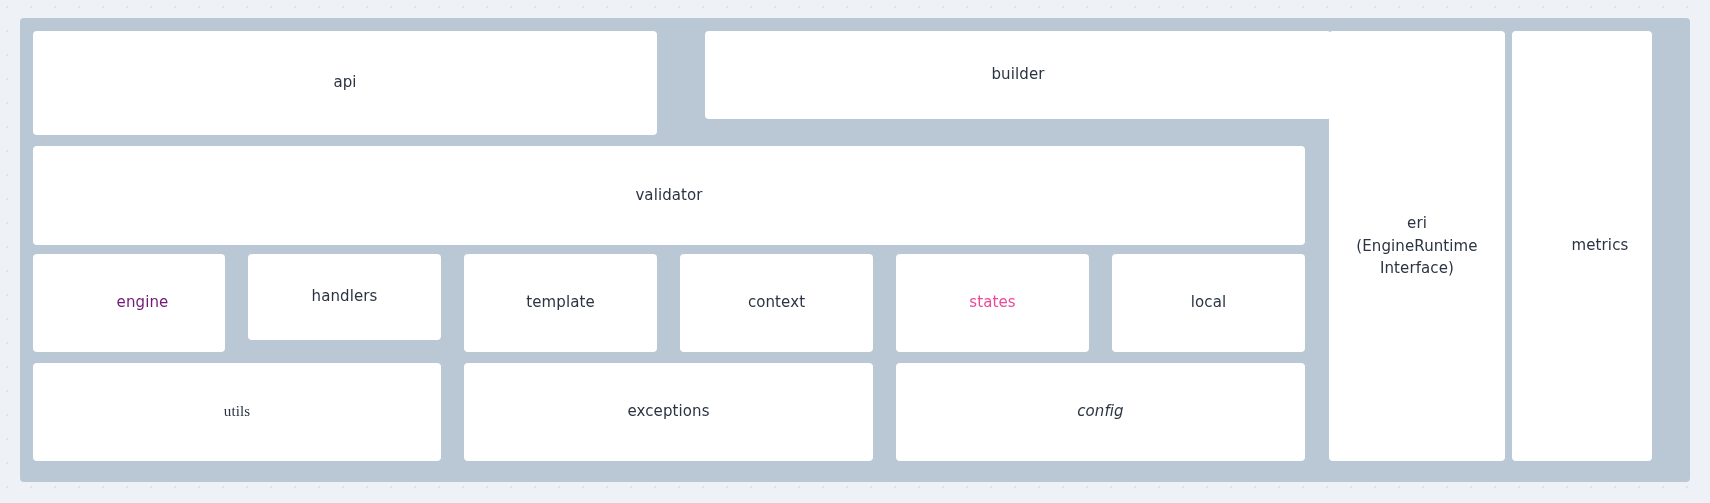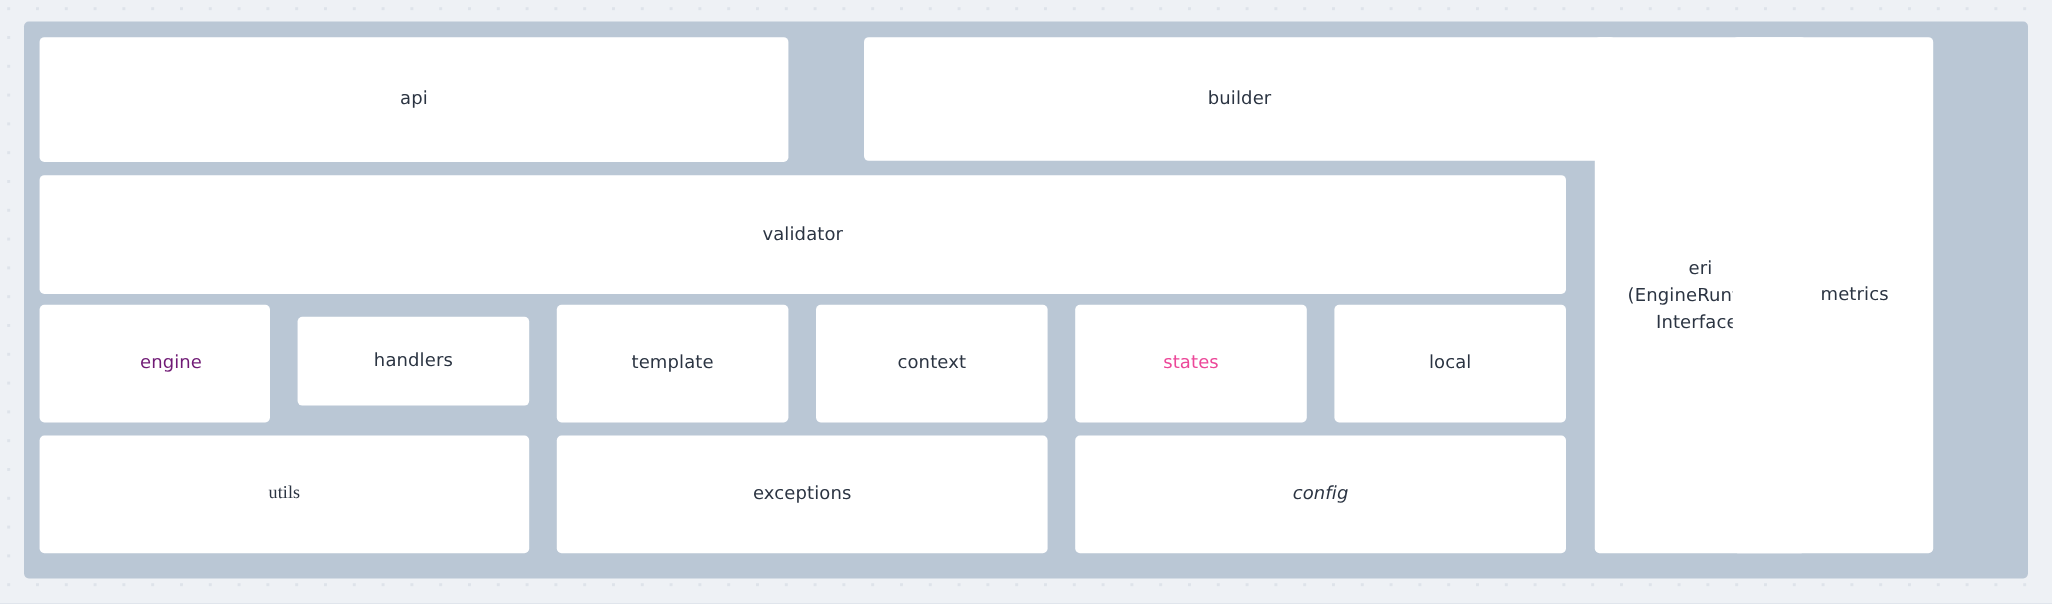--- a/index.html
+++ b/index.html
@@ -62,30 +62,30 @@
 </style>
 </head>
 <body>
 
 <div id="canvas" style="background-color: rgb(238, 241, 245);">
   <div class="group-plate" style="left: 20px; top: 18px; width: 1670px; height: 464px; background-color: rgb(186, 199, 213);"></div>
 
 <div class="module-box" style="left: 33px; top: 31px; width: 624px; height: 104px; background-color: rgb(255, 255, 255);">
       <span class="module-label" style="color: rgb(43, 52, 66);">api</span>
     </div>
-    <div class="module-box" style="left: 720px; top: 31px; width: 626px; height: 103px; background-color: rgb(255, 255, 255);">
+    <div class="module-box" style="left: 705px; top: 31px; width: 626px; height: 88px; background-color: rgb(255, 255, 255);">
       <span class="module-label" style="color: rgb(43, 52, 66);">builder</span>
     </div>
     <div class="module-box" style="left: 33px; top: 146px; width: 1272px; height: 99px; background-color: rgb(255, 255, 255);">
       <span class="module-label" style="color: rgb(43, 52, 66);">validator</span>
     </div>
     <div class="module-box" style="left: 33px; top: 254px; width: 192px; height: 98px; background-color: rgb(255, 255, 255);">
       <span class="module-label" style="color: #701a75; margin-left: 27px;">engine</span>
     </div>
-    <div class="module-box" style="left: 248px; top: 264px; width: 193px; height: 74px; background-color: rgb(255, 255, 255);">
+    <div class="module-box" style="left: 248px; top: 254px; width: 193px; height: 86px; background-color: rgb(255, 255, 255);">
       <span class="module-label" style="color: rgb(43, 52, 66);">handlers</span>
     </div>
     <div class="module-box" style="left: 464px; top: 254px; width: 193px; height: 98px; background-color: rgb(255, 255, 255);">
       <span class="module-label" style="color: rgb(43, 52, 66);">template</span>
     </div>
     <div class="module-box" style="left: 680px; top: 254px; width: 193px; height: 98px; background-color: rgb(255, 255, 255);">
       <span class="module-label" style="color: rgb(43, 52, 66);">context</span>
     </div>
     <div class="module-box" style="left: 896px; top: 254px; width: 193px; height: 98px; background-color: rgb(255, 255, 255);">
       <span class="module-label" style="color: #ec4899;">states</span>
@@ -100,16 +100,16 @@
       <span class="module-label" style="color: rgb(43, 52, 66);">exceptions</span>
     </div>
     <div class="module-box" style="left: 896px; top: 363px; width: 409px; height: 98px; background-color: rgb(255, 255, 255);">
       <span class="module-label" style="color: rgb(43, 52, 66); font-style: italic;">config</span>
     </div>
     <div class="module-box" style="left: 1329px; top: 31px; width: 176px; height: 430px; background-color: rgb(255, 255, 255);">
       <span class="module-label multiline" style="color: rgb(43, 52, 66);">eri
 (EngineRuntime
 Interface)</span>
     </div>
-    <div class="module-box" style="left: 1444px; top: 31px; width: 167px; height: 430px; background-color: rgb(255, 255, 255); padding-left: 36px;">
+    <div class="module-box" style="left: 1512px; top: 31px; width: 140px; height: 430px; background-color: rgb(255, 255, 255); padding-left: 36px;">
       <span class="module-label" style="color: rgb(43, 52, 66);">metrics</span>
     </div>
   </div>
 
 </body></html>

